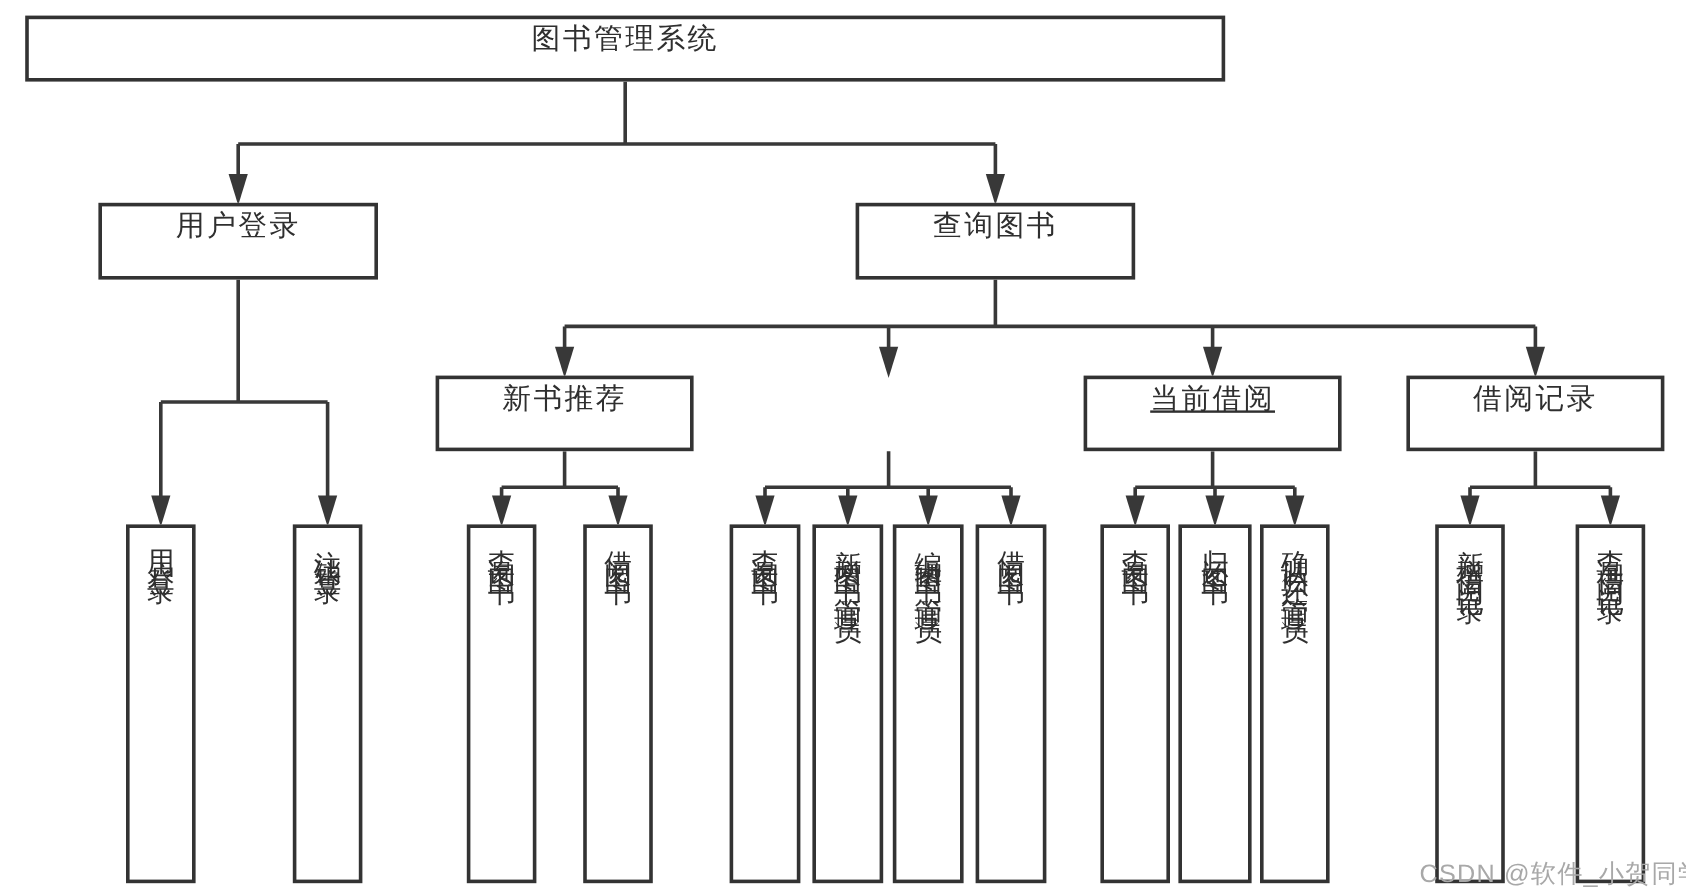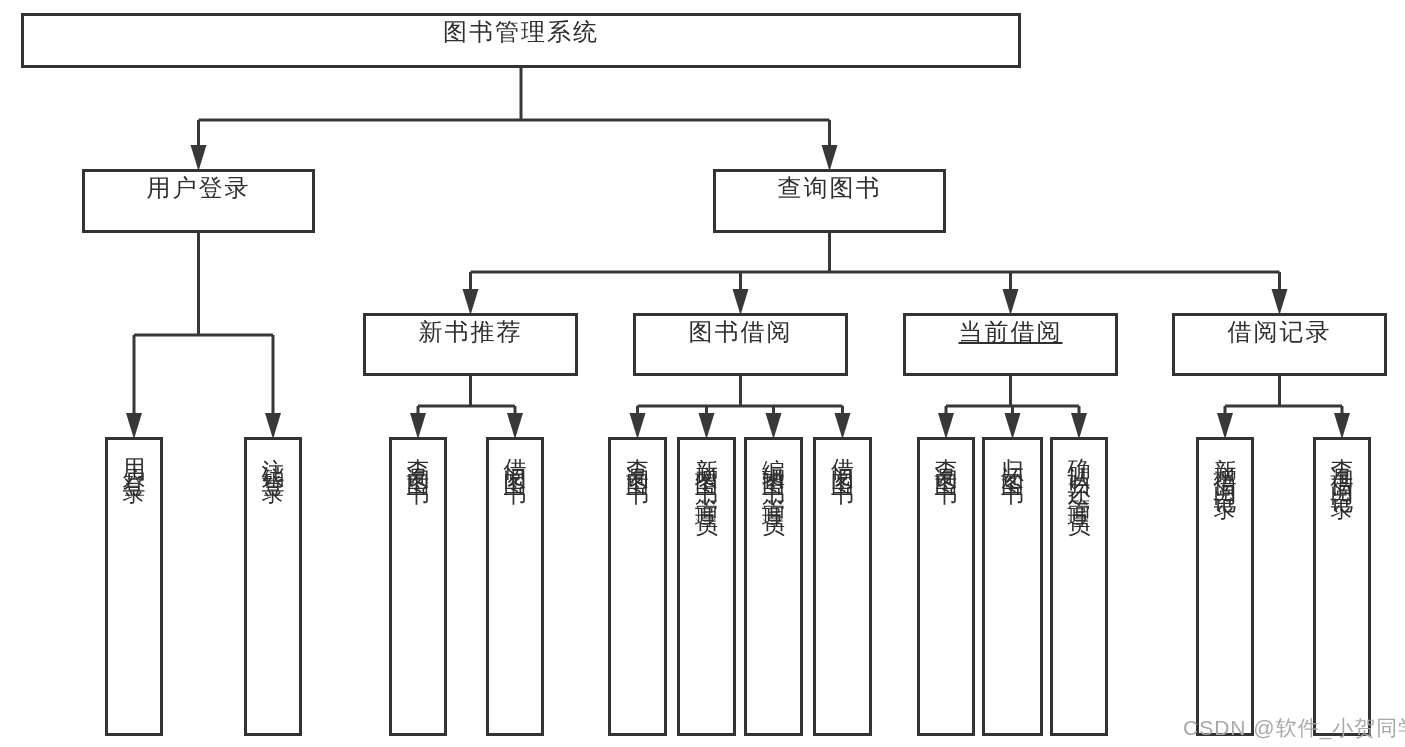--- a/index.html
+++ b/index.html
@@ -77,23 +77,20 @@
     </div>
     <div class="box h" style="left: 82px; top: 169px; width: 233px; height: 64px;">
       <span>用户登录</span>
     </div>
     <div class="box h" style="left: 713px; top: 169px; width: 233px; height: 64px;">
       <span>查询图书</span>
     </div>
     <div class="box h" style="left: 363px; top: 313px; width: 215px; height: 63px;">
       <span>新书推荐</span>
     </div>
-    <div class="box h" style="left: 633px; top: 313px; width: 215px; height: 63px;">
-      <span>图书借阅</span>
-    </div>
     <div class="box h" style="left: 903px; top: 313px; width: 215px; height: 63px; text-decoration: underline;">
       <span>当前借阅</span>
     </div>
     <div class="box h" style="left: 1172px; top: 313px; width: 215px; height: 63px;">
       <span>借阅记录</span>
     </div>
     <div class="box v" style="left: 105px; top: 437px; width: 58px; height: 299px;">
       <span>用户登录</span>
     </div>
     <div class="box v" style="left: 244px; top: 437px; width: 58px; height: 299px;">

